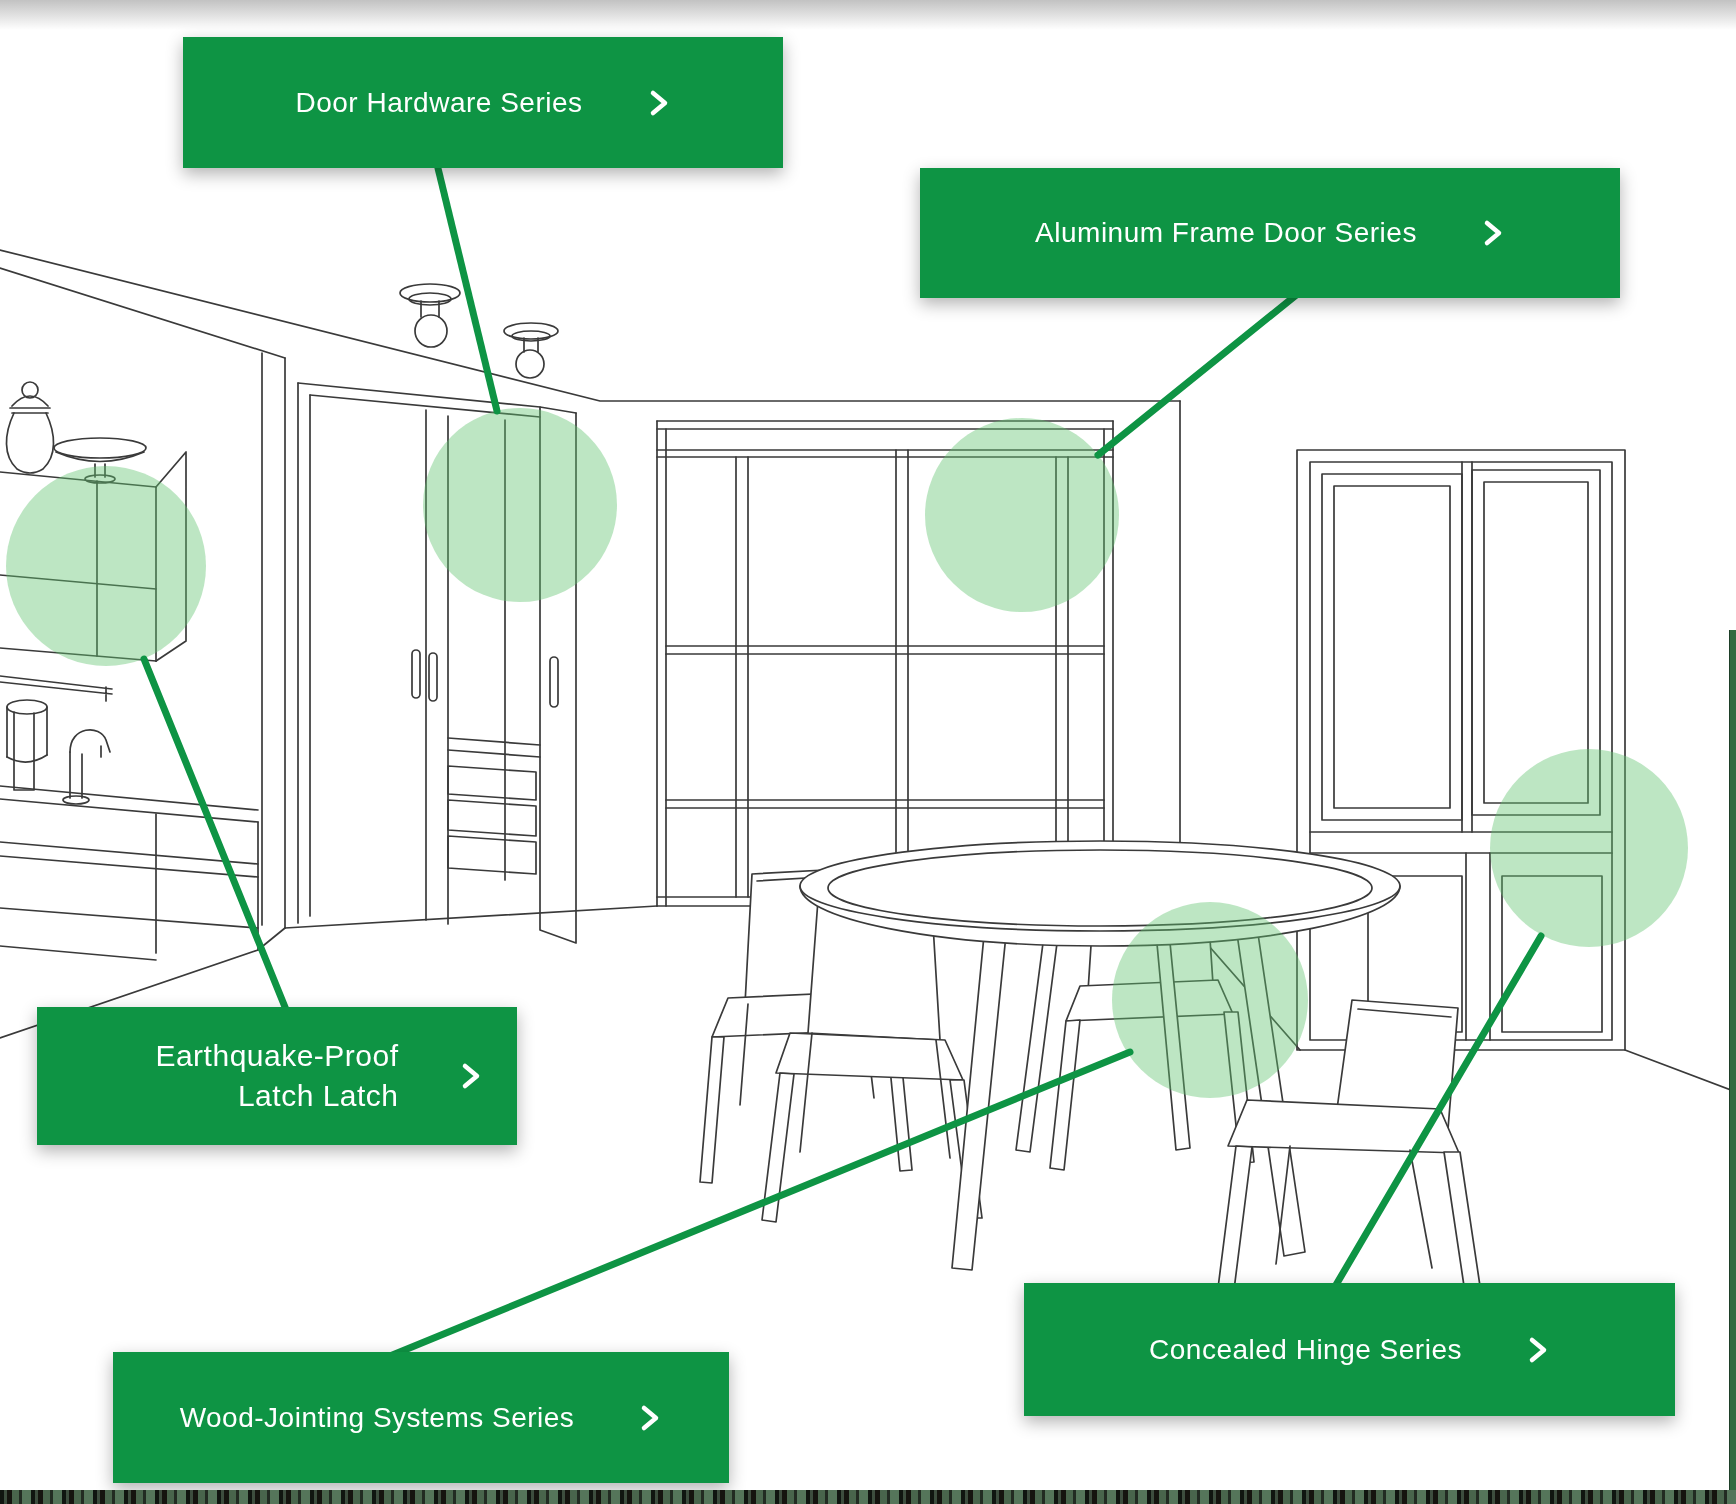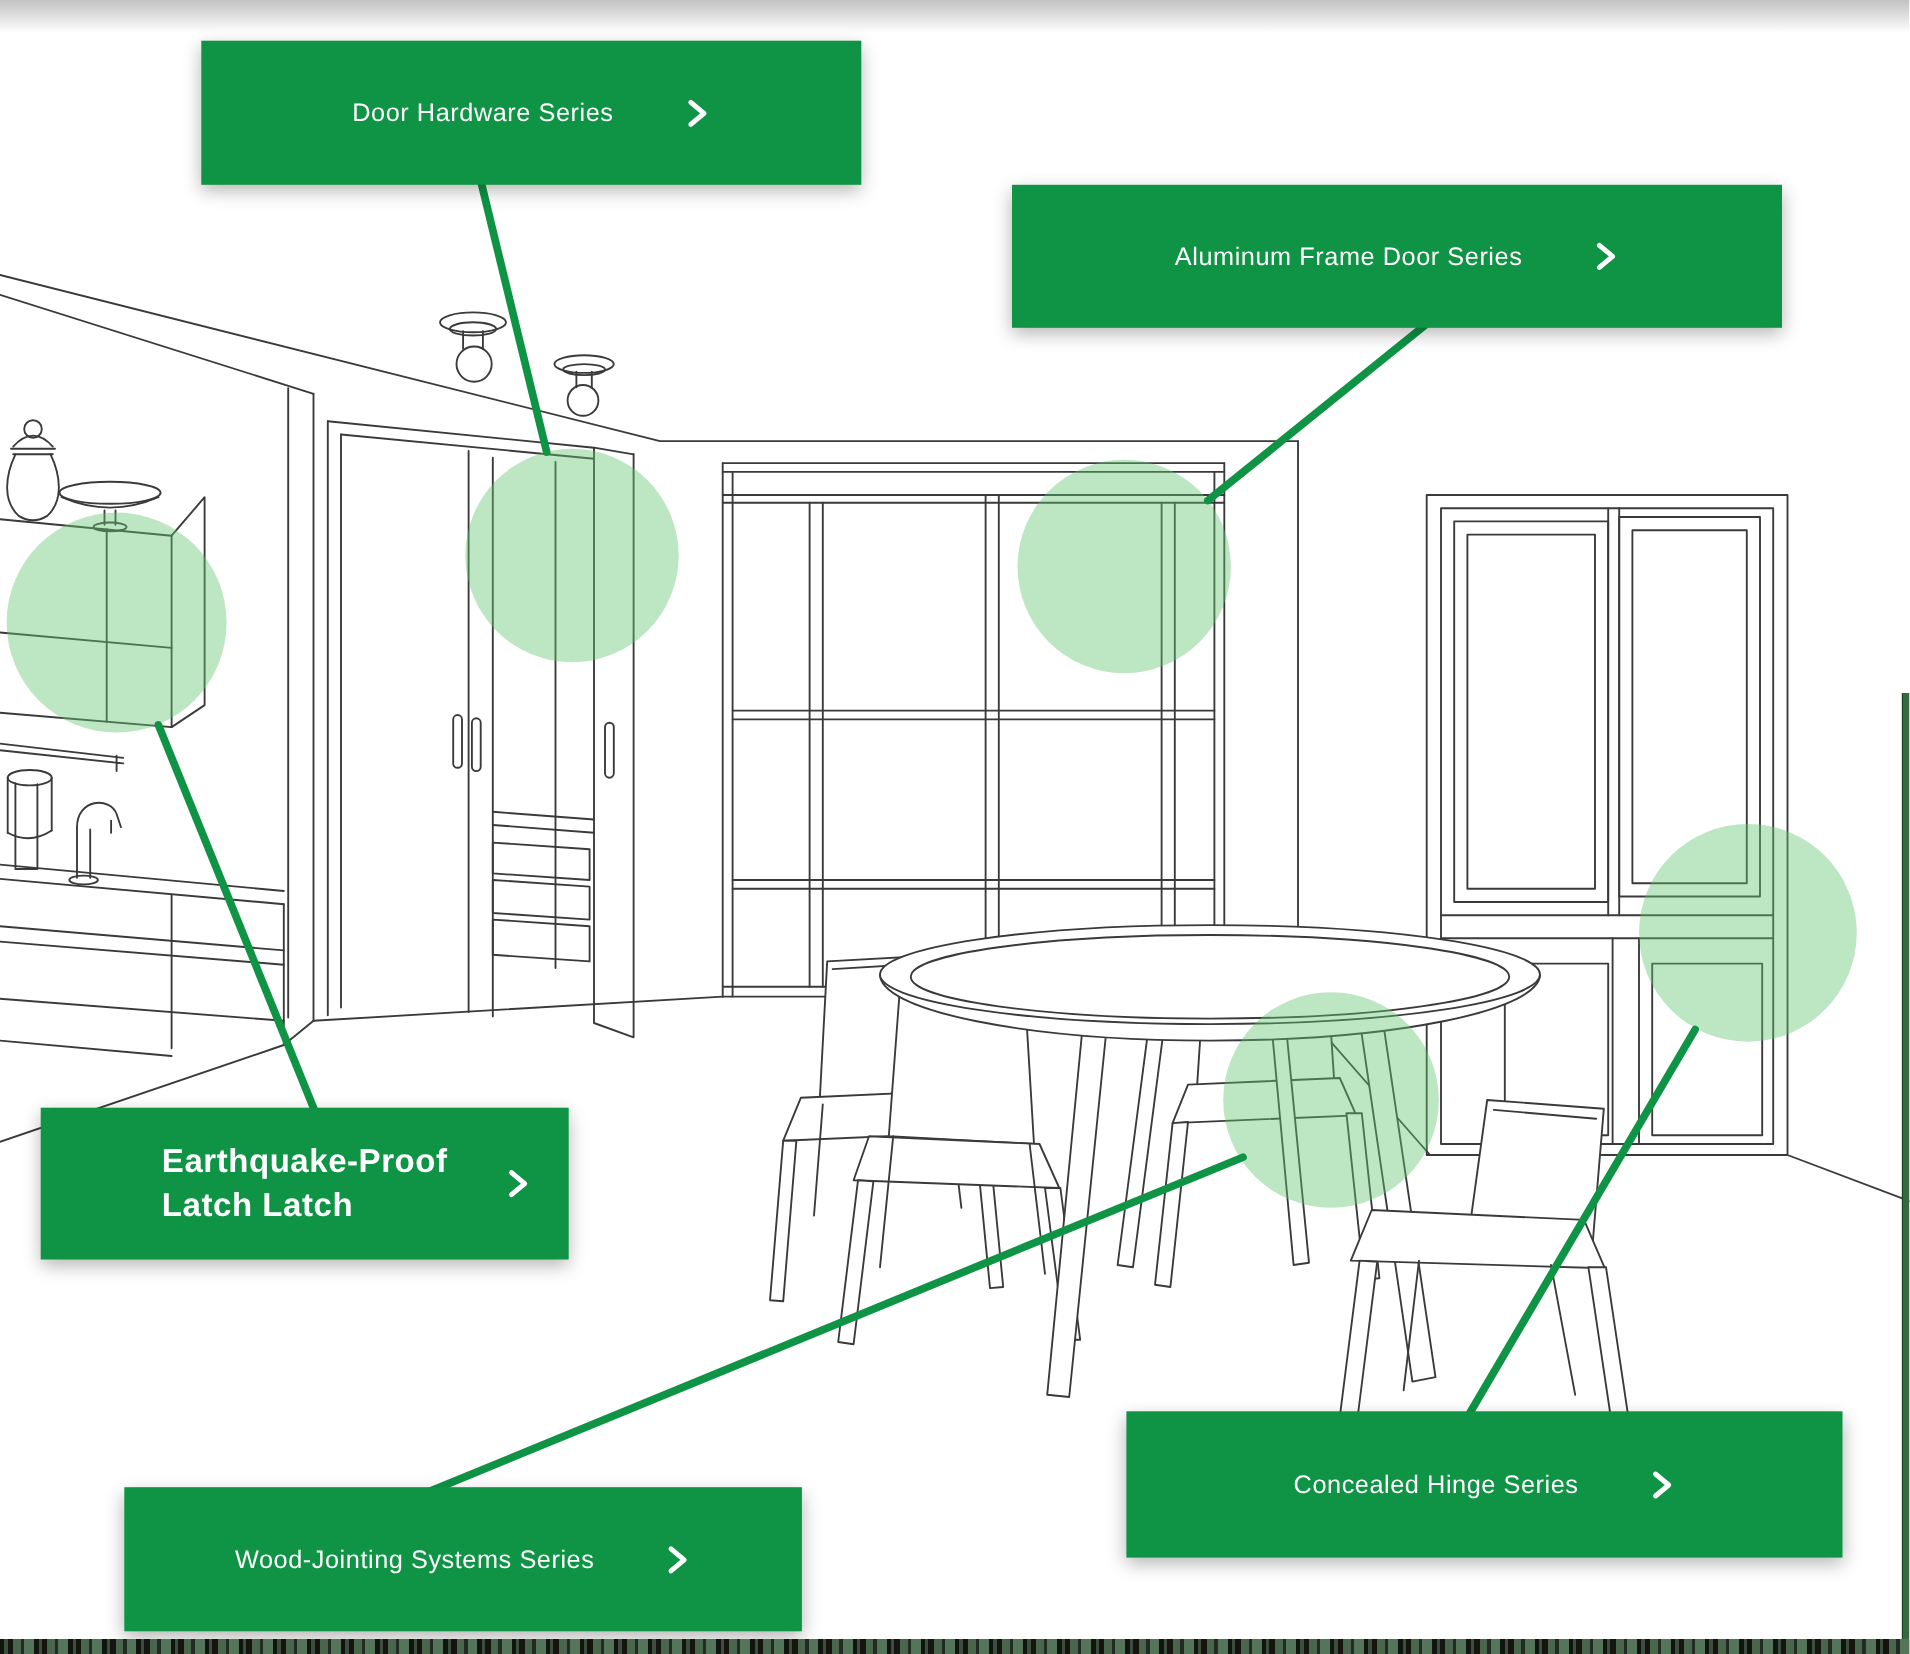--- a/index.html
+++ b/index.html
@@ -23,26 +23,26 @@
     background-image:repeating-linear-gradient(90deg,
       #101510 0 4px, #3d4d3e 4px 7px, #15140f 7px 12px, #49654c 12px 19px,
       #222b22 19px 22px, #55755a 22px 31px);
   }
   .hotspot-btn{
     position:absolute;display:flex;align-items:center;justify-content:center;gap:64px;
     background:#0e9444;color:#ffffff;border:none;cursor:pointer;
     box-shadow:0 6px 16px rgba(0,0,0,0.30);
     font-family:"Liberation Sans","DejaVu Sans",sans-serif;
   }
-  .hotspot-btn .label{font-size:23px;letter-spacing:0.5px;white-space:nowrap;}
+  .hotspot-btn .label{font-size:28px;letter-spacing:0.5px;white-space:nowrap;}
   .hotspot-btn .chev{display:block;width:24px;height:30px;flex:0 0 auto;}
   #btn-door{left:183px;top:37px;width:600px;height:131px;}
   #btn-aluminum{left:920px;top:168px;width:700px;height:130px;}
   #btn-earthquake{left:37px;top:1007px;width:480px;height:138px;}
-  #btn-earthquake .stack{display:flex;flex-direction:column;align-items:flex-start;line-height:1.35;font-weight:bold;}
+  #btn-earthquake .stack{display:flex;flex-direction:column;align-items:flex-end;line-height:1.35;}
   #btn-earthquake .label{font-size:30px;}
   #btn-earthquake .chev{position:absolute;right:34px;top:50%;transform:translateY(-50%);}
   #btn-wood{left:113px;top:1352px;width:616px;height:131px;}
   #btn-hinge{left:1003px;top:1283px;width:651px;height:133px;margin-left:21px;}
 </style>
 </head>
 <body>
 
 <div id="screen">
 

